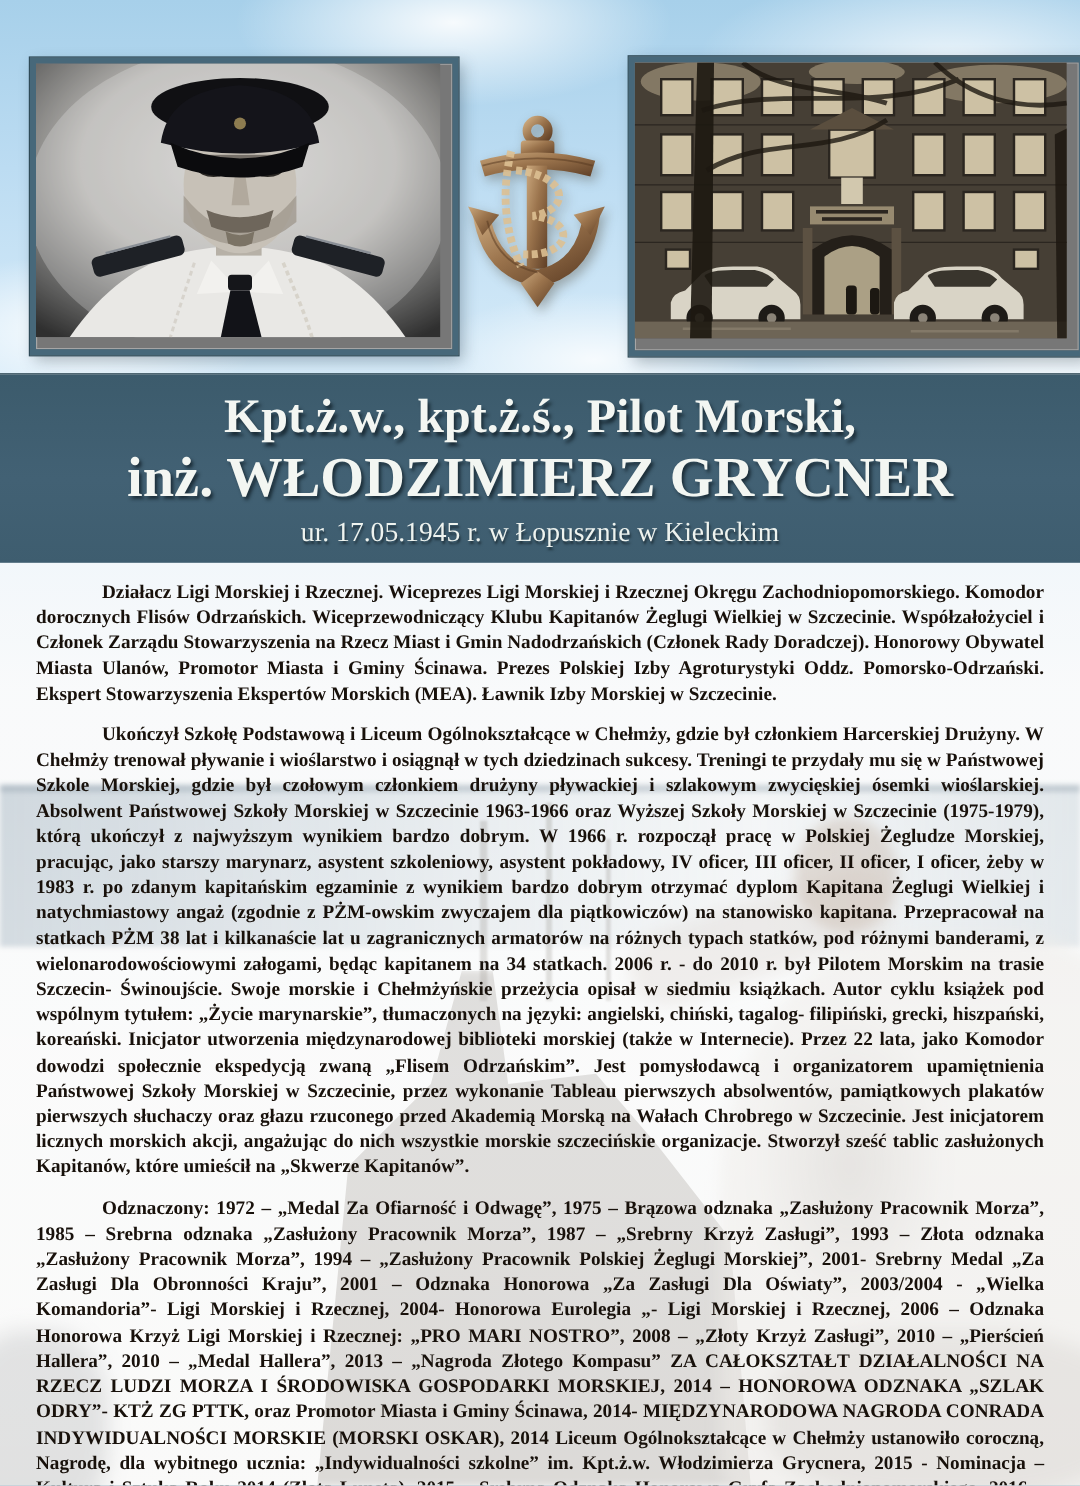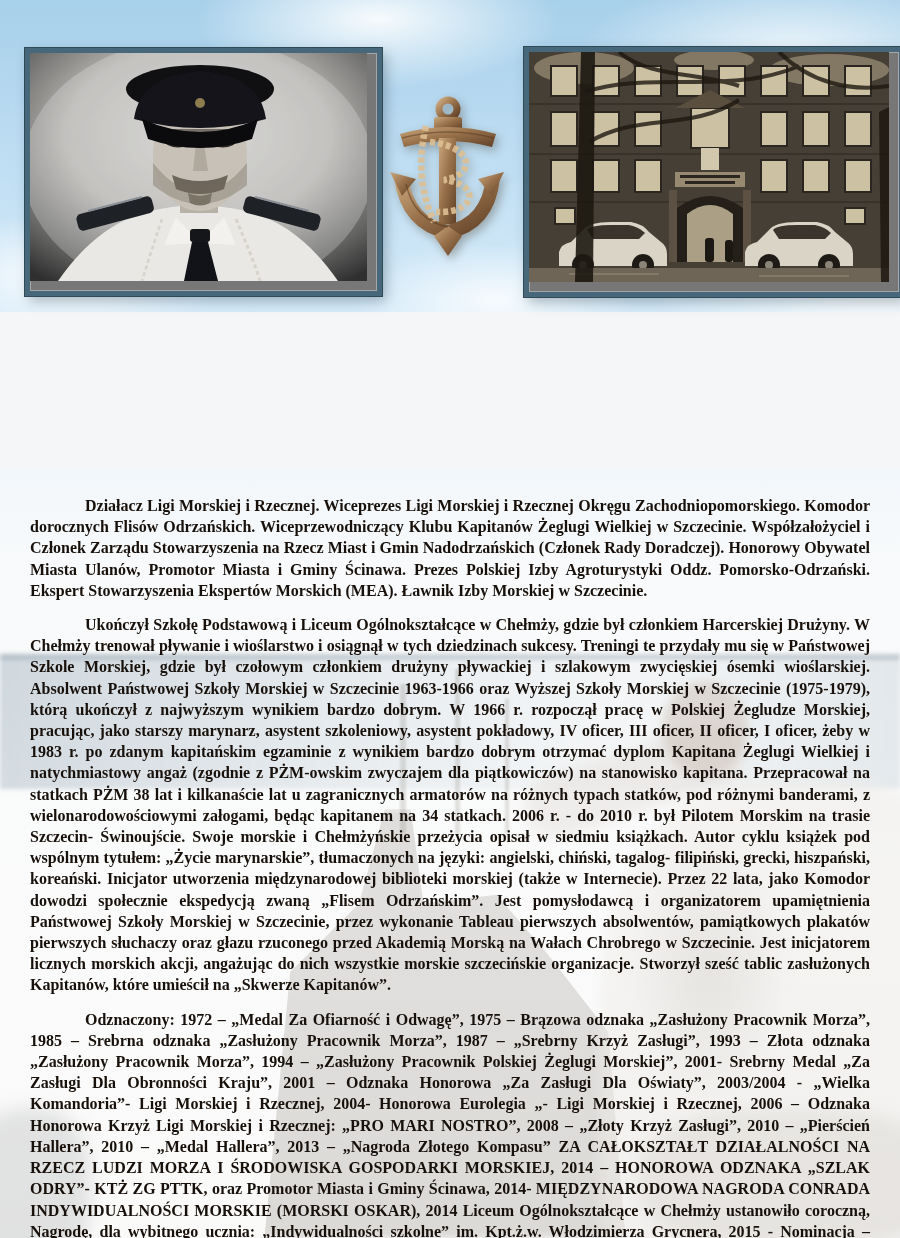--- a/index.html
+++ b/index.html
@@ -64,21 +64,21 @@
   .fig-body2{position:absolute;left:640px;top:640px;width:300px;height:140px;
     background:rgba(150,140,130,.22);filter:blur(8px);border-radius:40%;}
   .corner-dark{position:absolute;left:-30px;top:640px;width:120px;height:160px;background:rgba(90,95,100,.25);filter:blur(9px);border-radius:40%;}
   .fade{position:absolute;inset:0;background:linear-gradient(180deg, rgba(255,255,255,.25), rgba(255,255,255,.45) 55%, rgba(255,255,255,.35));}
   
   .bodytext{
     position:absolute;left:30px;top:469px;width:840px;
     padding-top:14px;color:#18110b;
     font-size:16px;font-weight:bold;line-height:21.2px;text-align:justify;
   }
-  .bodytext p{margin:12px 0 13px 0;text-indent:55px;}
+  .bodytext p{margin:0 0 13px 0;text-indent:55px;}
 </style>
 </head>
 <body>
 
 <div id="poster">
 
   <div class="sky"></div>
 
   <div class="photo" id="photo-left">
     <svg width="337" height="228" viewBox="0 0 337 228">
@@ -247,20 +247,25 @@
       <path d="M352,230 L350,60 L360,55 L360,230 Z" fill="#1d1811" opacity=".85"></path>
       <g stroke="#1d1811" stroke-width="4" fill="none" opacity=".8">
         <path d="M56,40 C120,18 200,44 270,14"></path>
         <path d="M60,90 C110,60 160,80 210,48"></path>
         <path d="M250,0 C280,30 320,40 360,34"></path>
         <path d="M90,0 C120,26 170,20 210,34"></path>
       </g>
     </svg>
   </div>
 
+  <div class="band">
+    <div class="l1">Kpt.ż.w., kpt.ż.ś., Pilot Morski,</div>
+    <div class="l2">inż. WŁODZIMIERZ GRYCNER</div>
+    <div class="l3">ur. 17.05.1945 r. w Łopusznie w Kieleckim</div>
+  </div>
 
   <div class="scene">
     <div class="sea"></div>
     <div class="mast"></div>
     <div class="mast m2"></div>
     <div class="mast m3"></div>
     <div class="deck"></div>
     <div class="fig-arm"></div>
     <div class="fig-head"></div>
     <div class="fig-body"></div>

